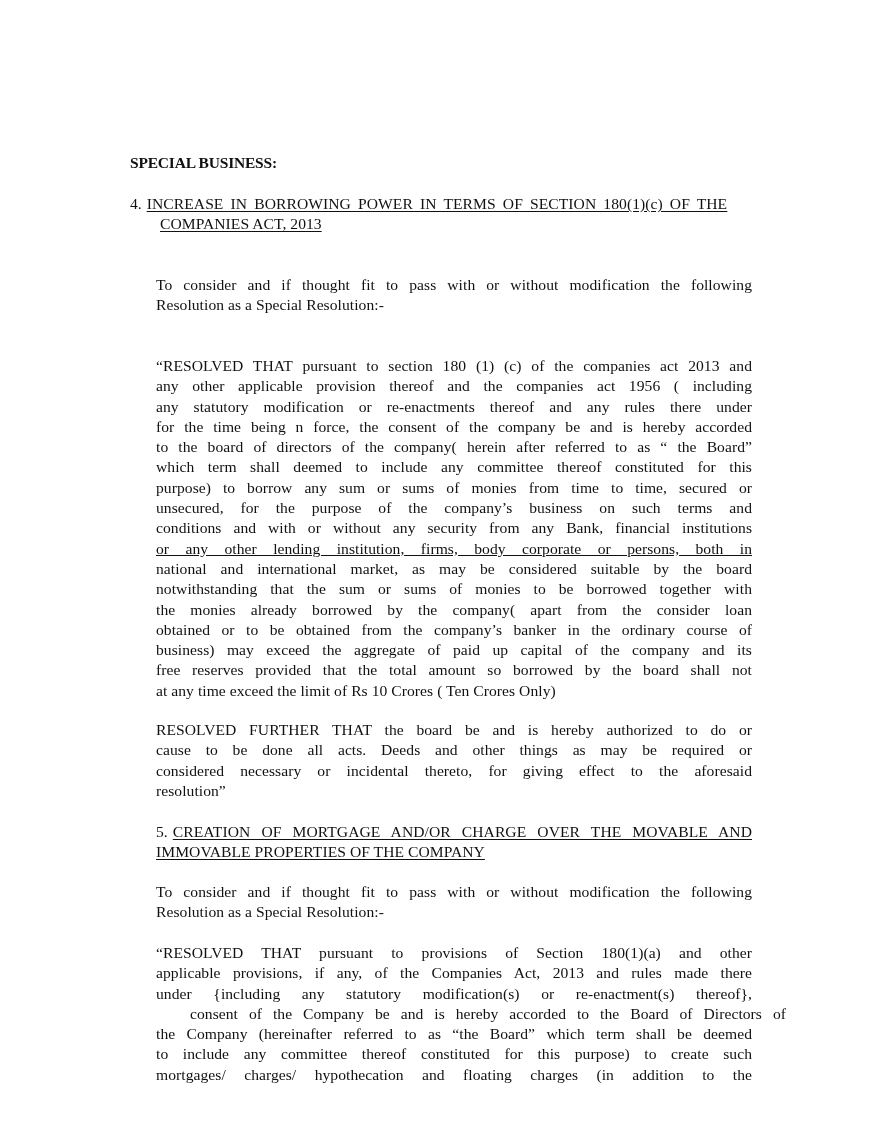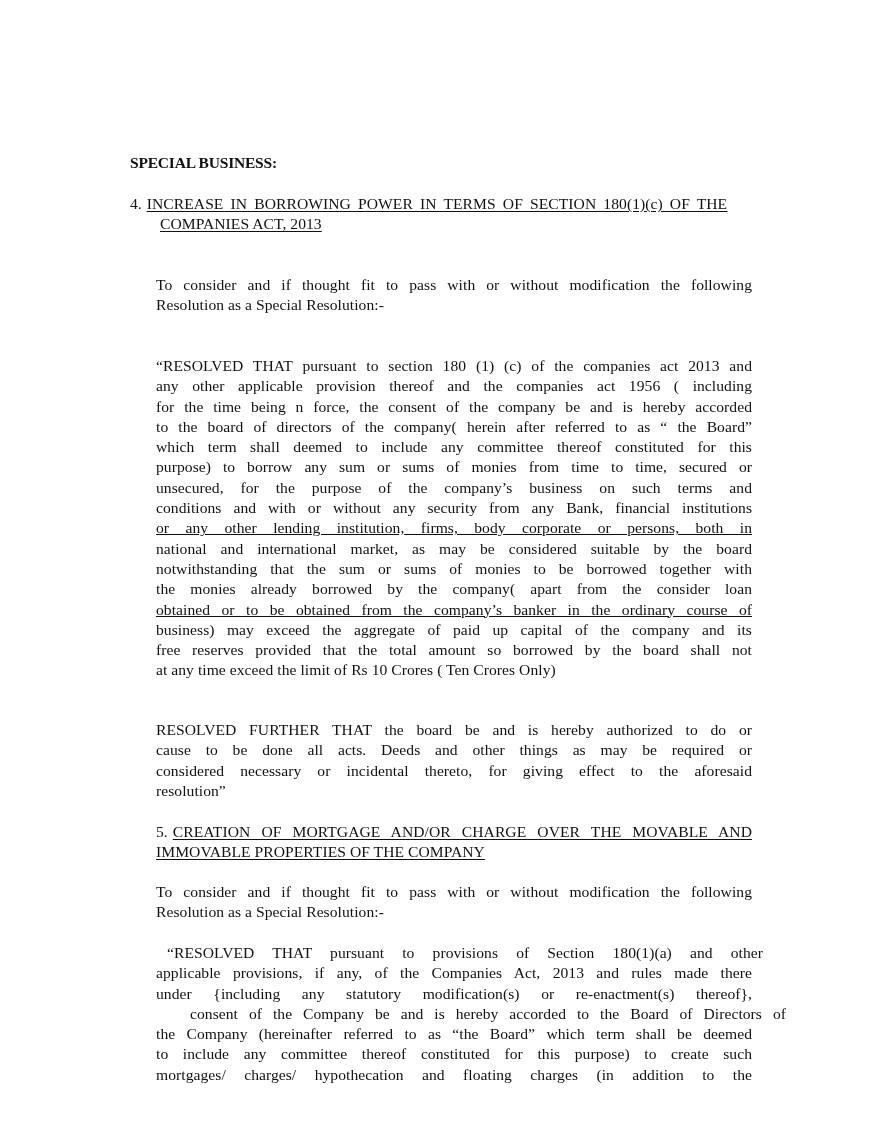--- a/index.html
+++ b/index.html
@@ -87,31 +87,32 @@
   </div>
 
   <div class="line-block para p-intro4">
     <span class="ln" style="display: block; word-spacing: 7.07212px;">To consider and if thought fit to pass with or without modification the following</span>
     <span class="ln last">Resolution as a Special Resolution:-</span>
   </div>
 
   <div class="line-block para p-res4">
     <span class="ln" style="display: block; word-spacing: 5.83293px;">“RESOLVED THAT pursuant to section 180 (1) (c) of the companies act 2013 and</span>
     <span class="ln" style="display: block; word-spacing: 9.62358px;">any other applicable provision thereof and the companies act 1956 ( including</span>
+    <span class="ln" style="display: block; word-spacing: 10.9781px;">any statutory modification or re-enactments thereof and any rules there under</span>
     <span class="ln" style="display: block; word-spacing: 5.86562px;">for the time being n force, the consent of the company be and is hereby accorded</span>
     <span class="ln" style="display: block; word-spacing: 6.12083px;">to the board of directors of the company( herein after referred to as “ the Board”</span>
     <span class="ln" style="display: block; word-spacing: 9.54403px;">which term shall deemed to include any committee thereof constituted for this</span>
     <span class="ln" style="display: block; word-spacing: 8.00112px;">purpose) to borrow any sum or sums of monies from time to time, secured or</span>
     <span class="ln" style="display: block; word-spacing: 12.919px;">unsecured, for the purpose of the company’s business on such terms and</span>
     <span class="ln" style="display: block; word-spacing: 7.98438px;">conditions and with or without any security from any Bank, financial institutions</span>
     <span class="ln" style="display: block; word-spacing: 12.4219px; text-decoration: underline;">or any other lending institution, firms, body corporate or persons, both in</span>
     <span class="ln" style="display: block; word-spacing: 9.97869px;">national and international market, as may be considered suitable by the board</span>
     <span class="ln" style="display: block; word-spacing: 9.0026px;">notwithstanding that the sum or sums of monies to be borrowed together with</span>
     <span class="ln" style="display: block; word-spacing: 10.1165px;">the monies already borrowed by the company( apart from the consider loan</span>
-    <span class="ln" style="display: block; word-spacing: 7.47236px; text-decoration: underline;">obtained or to be obtained from the company’s banker in the ordinary course of</span>
+    <span class="ln" style="display: block; word-spacing: 7.47236px;">obtained or to be obtained from the company’s banker in the ordinary course of</span>
     <span class="ln" style="display: block; word-spacing: 8.48077px;">business) may exceed the aggregate of paid up capital of the company and its</span>
     <span class="ln" style="display: block; word-spacing: 7.73438px;">free reserves provided that the total amount so borrowed by the board shall not</span>
     <span class="ln last">at any time exceed the limit of Rs 10 Crores ( Ten Crores Only)</span>
   </div>
 
   <div class="line-block para p-further4">
     <span class="ln" style="display: block; word-spacing: 8.77344px;">RESOLVED FURTHER THAT the board be and is hereby authorized to do or</span>
     <span class="ln" style="display: block; word-spacing: 10.8002px;">cause to be done all acts. Deeds and other things as may be required or</span>
     <span class="ln" style="display: block; word-spacing: 12.1734px;">considered necessary or incidental thereto, for giving effect to the aforesaid</span>
     <span class="ln last">resolution”</span>
@@ -126,21 +127,21 @@
       <span class="ul">IMMOVABLE PROPERTIES OF THE COMPANY</span>
     </div>
   </div>
 
   <div class="line-block para p-intro5">
     <span class="ln" style="display: block; word-spacing: 7.07212px;">To consider and if thought fit to pass with or without modification the following</span>
     <span class="ln last">Resolution as a Special Resolution:-</span>
   </div>
 
   <div class="line-block para p-res5">
-    <span class="ln" style="display: block; word-spacing: 14.1441px; margin-left: 11px;">“RESOLVED THAT pursuant to provisions of Section 180(1)(a) and other</span>
+    <span class="ln" style="display: block; word-spacing: 14.1441px;">“RESOLVED THAT pursuant to provisions of Section 180(1)(a) and other</span>
     <span class="ln" style="display: block; word-spacing: 8.39453px;">applicable provisions, if any, of the Companies Act, 2013 and rules made there</span>
     <span class="ln" style="display: block; word-spacing: 17.6406px;">under {including any statutory modification(s) or re-enactment(s) thereof},</span>
     <span class="ln" style="display: block; word-spacing: 6.97433px; margin-left: 34px;">consent of the Company be and is hereby accorded to the Board of Directors of</span>
     <span class="ln" style="display: block; word-spacing: 7.34245px;">the Company (hereinafter referred to as “the Board” which term shall be deemed</span>
     <span class="ln" style="display: block; word-spacing: 10.6477px;">to include any committee thereof constituted for this purpose) to create such</span>
     <span class="ln" style="display: block; word-spacing: 14.4392px;">mortgages/ charges/ hypothecation and floating charges (in addition to the</span>
   </div>
 
 </div>
 

